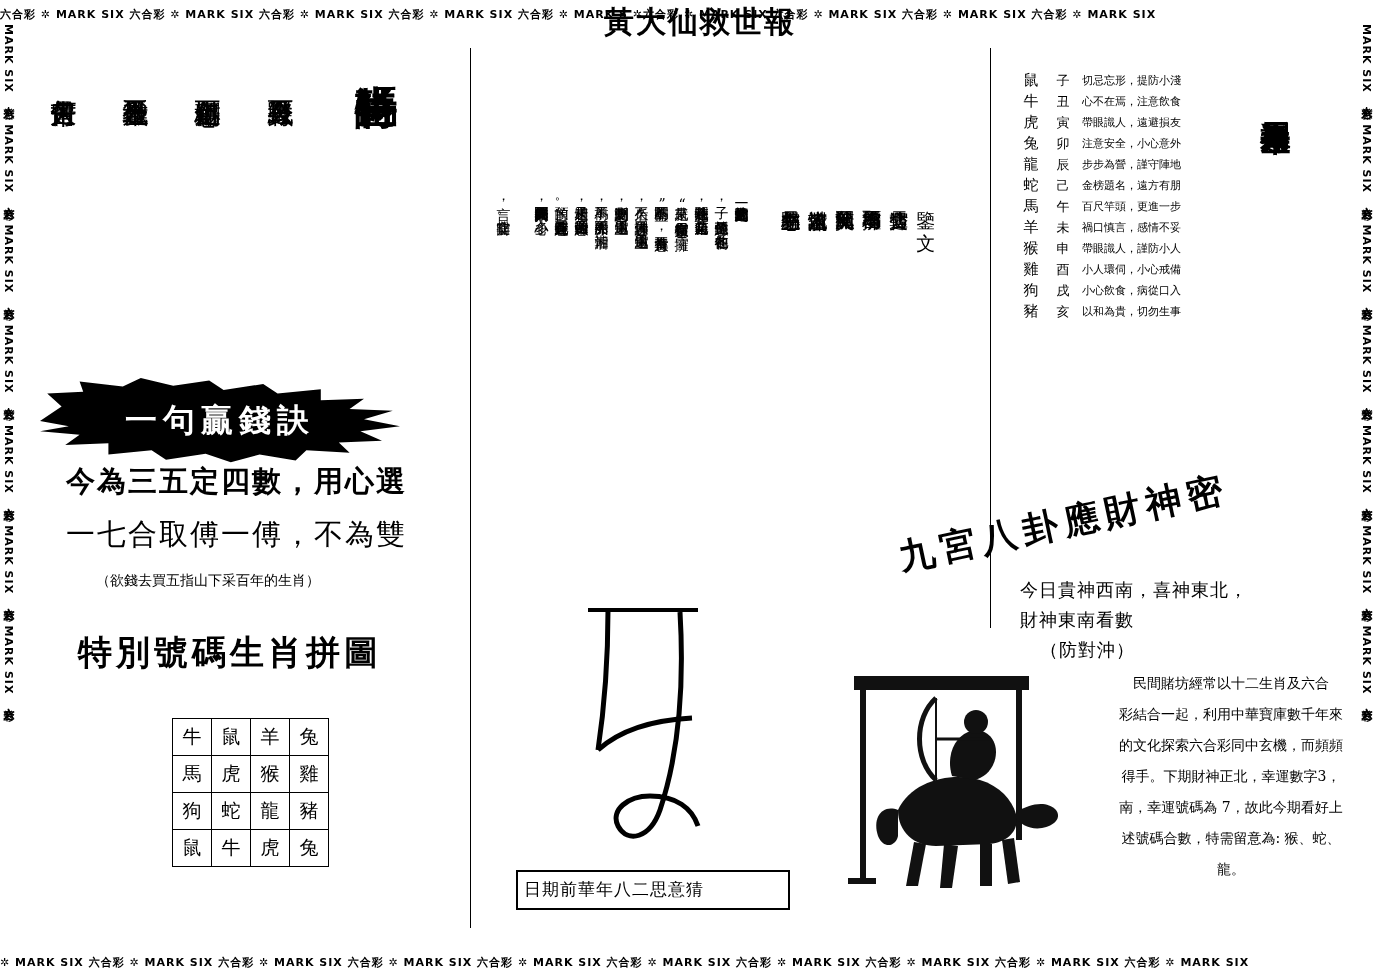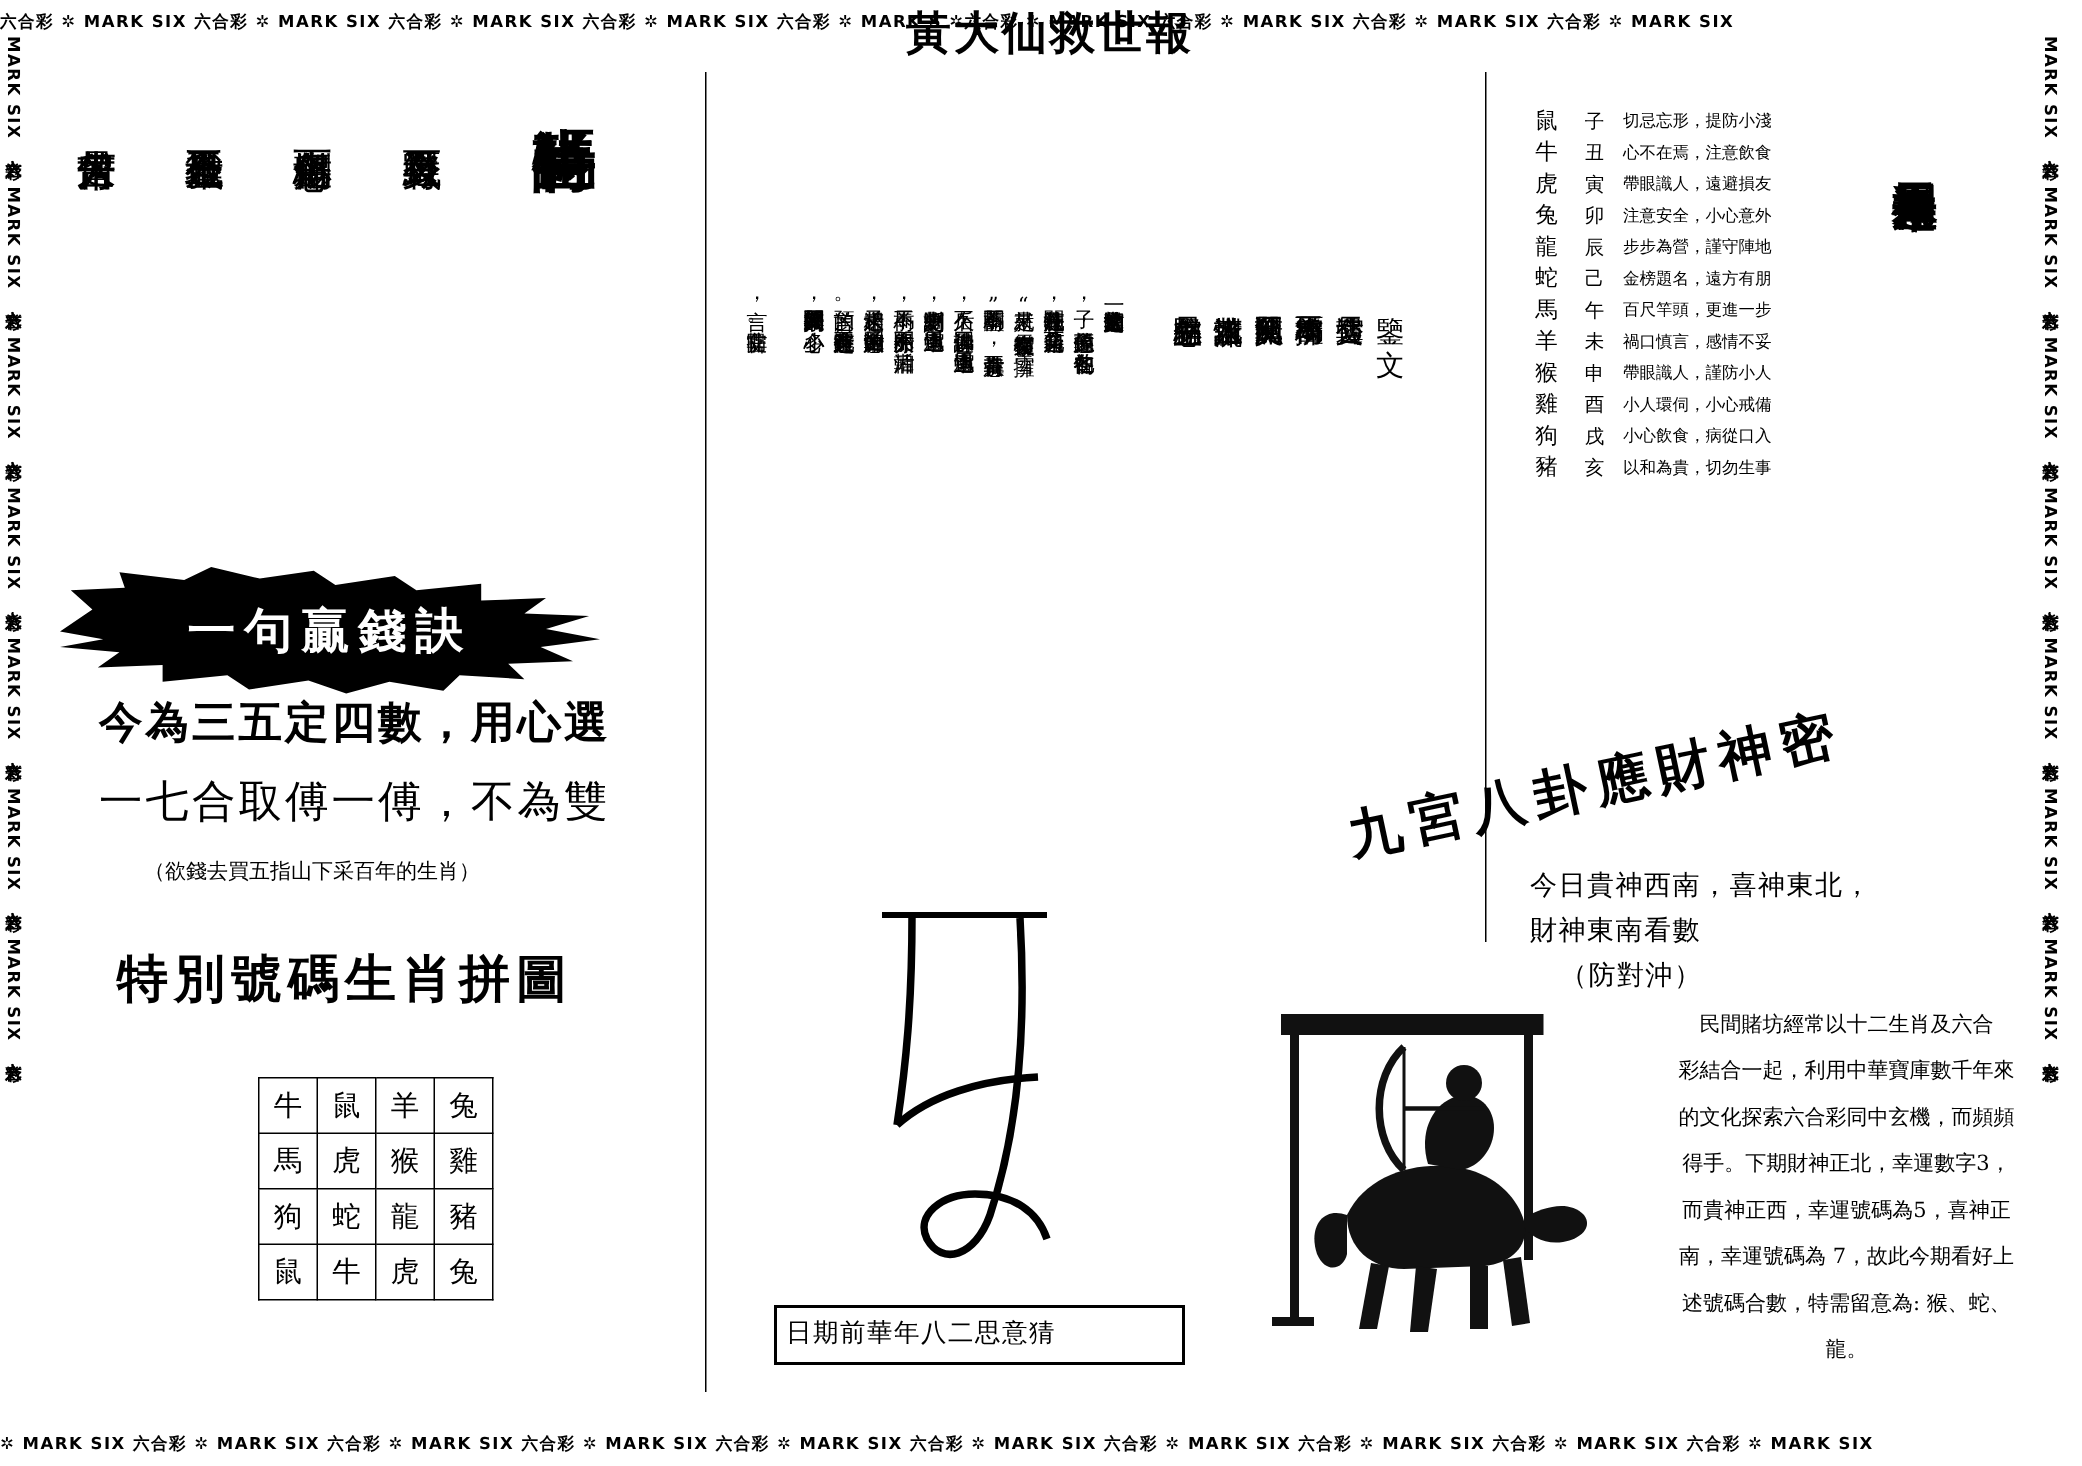--- a/index.html
+++ b/index.html
@@ -272,21 +272,20 @@
 
   <div class="txt" style="position:absolute;left:1020px;top:578px;font-size:18px;letter-spacing:1px;">今日貴神西南，喜神東北，</div>
   <div class="txt" style="position:absolute;left:1020px;top:608px;font-size:18px;letter-spacing:1px;">財神東南看數</div>
   <div class="txt" style="position:absolute;left:1040px;top:638px;font-size:18px;letter-spacing:1px;">（防對沖）</div>
 
   <div class="txt" style="position:absolute;left:1112px;top:668px;font-size:14px;line-height:31px;width:238px;text-align:center;">
     <div>民間賭坊經常以十二生肖及六合</div>
     <div>彩結合一起，利用中華寶庫數千年來</div>
     <div>的文化探索六合彩同中玄機，而頻頻</div>
     <div>得手。下期財神正北，幸運數字3，</div>
-    <div>而貴神正西，幸運號碼為5，喜神正</div>
     <div>南，幸運號碼為 7，故此今期看好上</div>
     <div>述號碼合數，特需留意為: 猴、蛇、</div>
     <div>龍。</div>
   </div>
 
   <svg style="position:absolute;left:840px;top:660px;" width="270" height="250" viewBox="0 0 270 250">
 
     <rect x="14" y="16" width="175" height="14" fill="#111"></rect>
     <rect x="20" y="30" width="6" height="190" fill="#111"></rect>
     <rect x="176" y="30" width="6" height="150" fill="#111"></rect>

